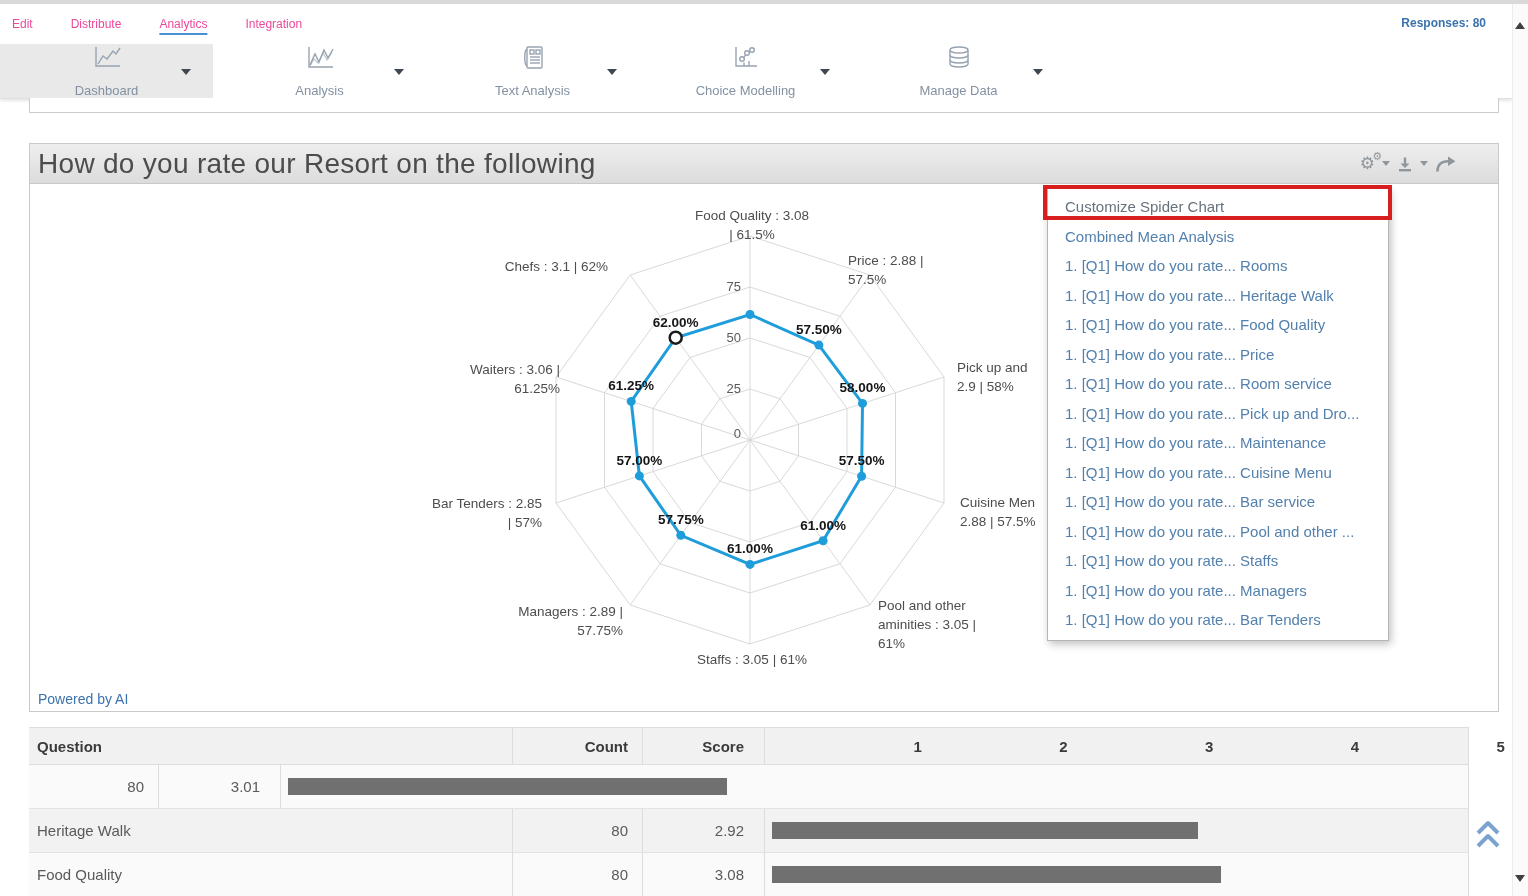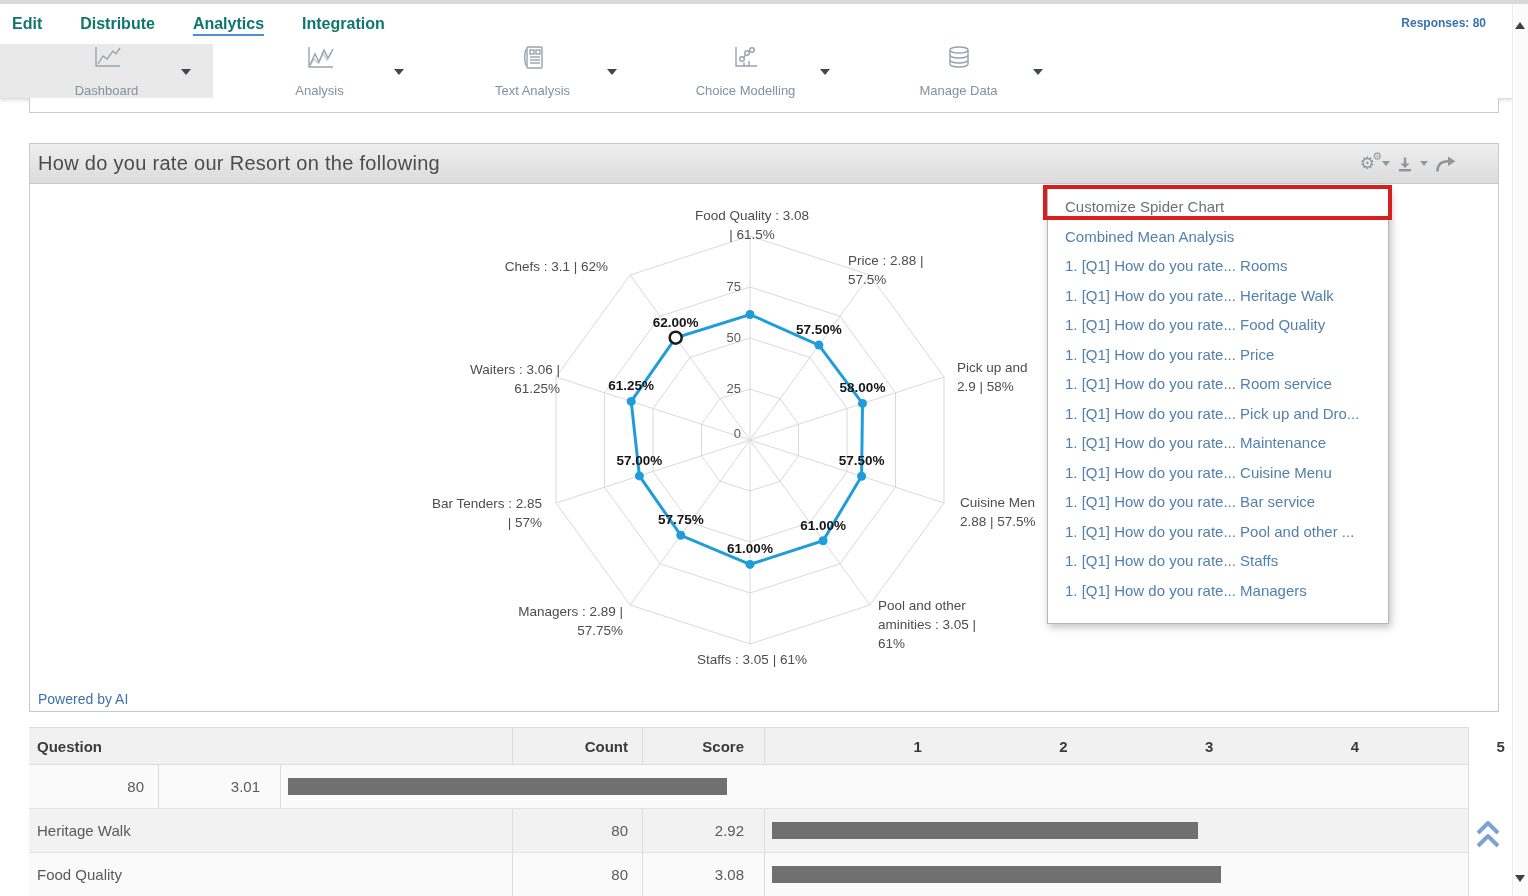--- a/index.html
+++ b/index.html
@@ -1,42 +1,42 @@
 <!DOCTYPE html>
 <html><head>
 <meta charset="utf-8">
 <style>
 *{margin:0;padding:0;box-sizing:border-box}
 body{font-family:"Liberation Sans",sans-serif;background:#fff}
 .screen{position:relative;width:1528px;height:896px;overflow:hidden;background:#fff}
 .topstrip{position:absolute;left:0;top:0;width:100%;height:4px;background:#d9d9d9}
 .nav{position:absolute;left:0;top:4px;width:1512px;height:40px;background:#fff;display:flex;align-items:center;gap:38px;padding-left:12px}
-.nav .item{font-size:16px;font-weight:700;color:#0f766e;cursor:pointer}
+.nav .item{font-size:12px;font-weight:400;color:#ec4899;cursor:pointer}
 .nav .item.active{text-decoration:underline;text-decoration-color:#4a90d2;text-decoration-thickness:2px;text-underline-offset:5px}
 .responses{position:absolute;right:42px;top:16px;font-size:12px;color:#3c72ad;font-weight:700}
 .toolbar{position:absolute;left:0;top:44px;width:1512px;height:55px;background:#fff;border-bottom:1px solid #e0e0e0;box-shadow:0 2px 3px rgba(0,0,0,.10);display:flex}
 .tgroup{position:relative;width:213px;height:100%;display:flex;flex-direction:column;align-items:center;justify-content:center;cursor:pointer}
 .tgroup.active{background:#e9e9e9}
 .tgroup .lbl{font-size:13px;color:#8391a2;margin-top:13px}
 .caret{width:0;height:0;border-left:5px solid transparent;border-right:5px solid transparent;border-top:6px solid #3f4753}
 .tgroup .caret{position:absolute;right:22px;top:25px}
 .ticon{stroke:#98a3b0;fill:none;stroke-width:1.4}
 .remnant{position:absolute;left:29px;top:98px;width:1470px;height:15px;border:1px solid #ccc;border-top:none;background:#fff}
 .panel{position:absolute;left:29px;top:143px;width:1470px;height:569px;border:1px solid #c9c9c9;background:#fff}
 .phead{position:relative;height:40px;background:linear-gradient(#eeeeee,#dcdcdc);border-bottom:1px solid #c9c9c9;display:flex;align-items:center}
-.ptitle{font-size:20px;color:#4c4c4c;padding-left:8px;letter-spacing:.3px}
+.ptitle{font-size:28px;color:#4c4c4c;padding-left:8px;letter-spacing:.3px}
 .picons{position:absolute;right:40px;top:0;height:100%;display:flex;align-items:center;gap:7px;color:#8f969c}
 .picons .caret{border-top-color:#8f969c;border-left-width:4px;border-right-width:4px;border-top-width:5px}
 .gearwrap{position:relative;font-family:"DejaVu Sans",sans-serif;color:#8f969c;cursor:pointer}
 .gearbig{font-size:17px;line-height:17px}
 .gearsmall{position:absolute;font-size:11px;right:-7px;top:-4px}
 .chart{position:absolute;left:0;top:40px;width:1468px;height:528px}
 #radar-svg{position:absolute;left:0;top:0;font-family:"Liberation Sans",sans-serif}
 .powered{position:absolute;left:8px;bottom:5px;font-size:14px;color:#3c72ad;cursor:pointer}
-.menu{position:absolute;left:1047px;top:188px;width:342px;background:#fff;border:1px solid #b5b5b5;box-shadow:2px 3px 8px rgba(0,0,0,.25);padding:3px 0 18px;z-index:5}
+.menu{position:absolute;left:1047px;top:188px;width:342px;background:#fff;border:1px solid #b5b5b5;box-shadow:2px 3px 8px rgba(0,0,0,.25);padding:3px 0 5px;z-index:5}
 .menu .mi{height:29.5px;line-height:29.5px;padding-left:17px;font-size:15px;color:#5380ad;cursor:pointer;white-space:nowrap;overflow:hidden}
 .menu .mi.hl{color:#68727c}
 .redbox{position:absolute;left:1043px;top:185px;width:349px;height:35px;border:4px solid #d81f1f;z-index:6;pointer-events:none}
 .table{position:absolute;left:29px;top:727px;width:1440px;font-size:15px}
 .thead{display:flex;height:38px;background:#f1f1f1;border-top:1px solid #ddd;border-bottom:1px solid #ddd;font-weight:700;color:#3b3b3b}
 .trow{display:flex;height:44px;border-bottom:1px solid #e3e3e3;color:#5a5a5a}
 .trow.odd{background:#fafafa}
 .trow.even{background:#f2f2f2}
 .c-q{width:484px;padding-left:8px;display:flex;align-items:center;border-right:1px solid #ddd}
 .c-n{width:130px;display:flex;align-items:center;justify-content:flex-end;padding-right:14px;border-right:1px solid #ddd}
@@ -254,20 +254,21 @@
       <div class="mi">1. [Q1] How do you rate... Food Quality</div>
       <div class="mi">1. [Q1] How do you rate... Price</div>
       <div class="mi">1. [Q1] How do you rate... Room service</div>
       <div class="mi">1. [Q1] How do you rate... Pick up and Dro...</div>
       <div class="mi">1. [Q1] How do you rate... Maintenance</div>
       <div class="mi">1. [Q1] How do you rate... Cuisine Menu</div>
       <div class="mi">1. [Q1] How do you rate... Bar service</div>
       <div class="mi">1. [Q1] How do you rate... Pool and other ...</div>
       <div class="mi">1. [Q1] How do you rate... Staffs</div>
       <div class="mi">1. [Q1] How do you rate... Managers</div>
+      <div class="mi">1. [Q1] How do you rate... Bar Tenders</div>
     </div>
   <div class="redbox"></div>
 
   <svg class="to-top" width="28" height="36" viewBox="0 0 28 36">
     <polyline points="4,15 14,5 24,15" stroke="#7ba3cf" stroke-width="4" fill="none" stroke-linejoin="round"></polyline>
     <polyline points="4,28 14,18 24,28" stroke="#7ba3cf" stroke-width="4" fill="none" stroke-linejoin="round"></polyline>
   </svg>
 
   <div class="sbar">
     <div class="sarrow-up"></div>

